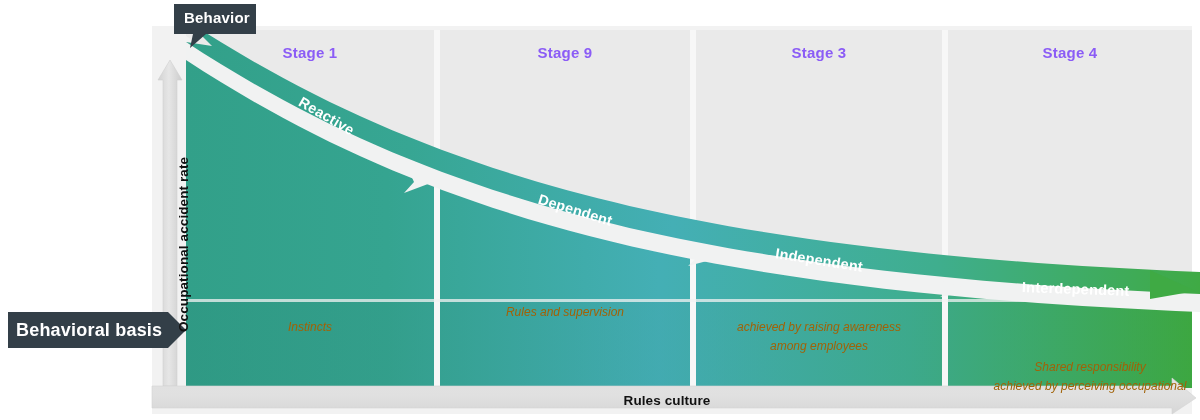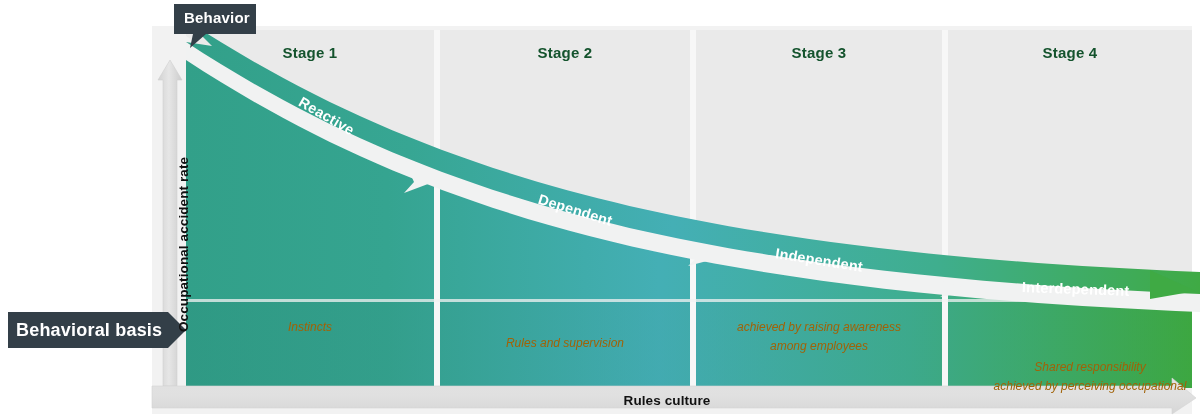--- a/index.html
+++ b/index.html
@@ -11,21 +11,21 @@
     position:relative;
   }
   #root{position:absolute;left:0;top:0;width:1180px;height:420px;}
   svg#scene{position:absolute;left:0;top:0;width:1200px;height:420px;}
 
   
   .stage-title{
     position:absolute;
     font-weight:bold;
     font-size:15px;
-    color:#14532d;
+    color:#8b5cf6;
     text-align:center;
     letter-spacing:.2px;
   }
   .basis-text{
     position:absolute;
     color:#a16207;
     font-size:12px;
     line-height:19px;
     text-align:center;
     font-style:italic;
@@ -173,34 +173,34 @@
 
   <div class="callout-label" style="left:184px; top:9px;">Behavior</div>
 
   <div class="callout-label" style="left:16px; top:320px; font-size:18px;">Behavioral basis</div>
 
   <div class="axis-label-y" style="left:176px; top:332px;">Occupational accident rate</div>
 
   <div class="axis-label-x" style="left:152px; top:393px; width:1030px;">Rules culture</div>
 
   <div class="stage-title" style="left:186px; top:44px; width:248px;">Stage 1</div>
-  <div class="stage-title" style="left:440px; top:44px; width:250px;">Stage 2</div>
+  <div class="stage-title" style="left:440px; top:44px; width:250px;">Stage 9</div>
   <div class="stage-title" style="left:696px; top:44px; width:246px;">Stage 3</div>
   <div class="stage-title" style="left:948px; top:44px; width:244px;">Stage 4</div>
 
   <div class="band-label" style="left:296px; top:108px; transform:rotate(30deg);">Reactive</div>
   <div class="band-label" style="left:537px; top:202px; transform:rotate(17deg);">Dependent</div>
   <div class="band-label" style="left:775px; top:252px; transform:rotate(9deg);">Independent</div>
   <div class="band-label" style="left:1022px; top:281px; transform:rotate(2deg);">Interdependent</div>
 
   <div class="basis-text" style="left:186px; top:318px; width:248px;">
     <div>Instincts</div>
   </div>
 
-  <div class="basis-text" style="left:440px; top:334px; width:250px;">
+  <div class="basis-text" style="left:440px; top:303px; width:250px;">
     <div>Rules and supervision</div>
   </div>
 
   <div class="basis-text" style="left:692px; top:318px; width:254px;">
     <div>achieved by raising awareness</div>
     <div>among employees</div>
   </div>
 
   <div class="basis-text" style="left:964px; top:318px; width:252px;margin-top:40px;">
     <div>Shared responsibility</div>

